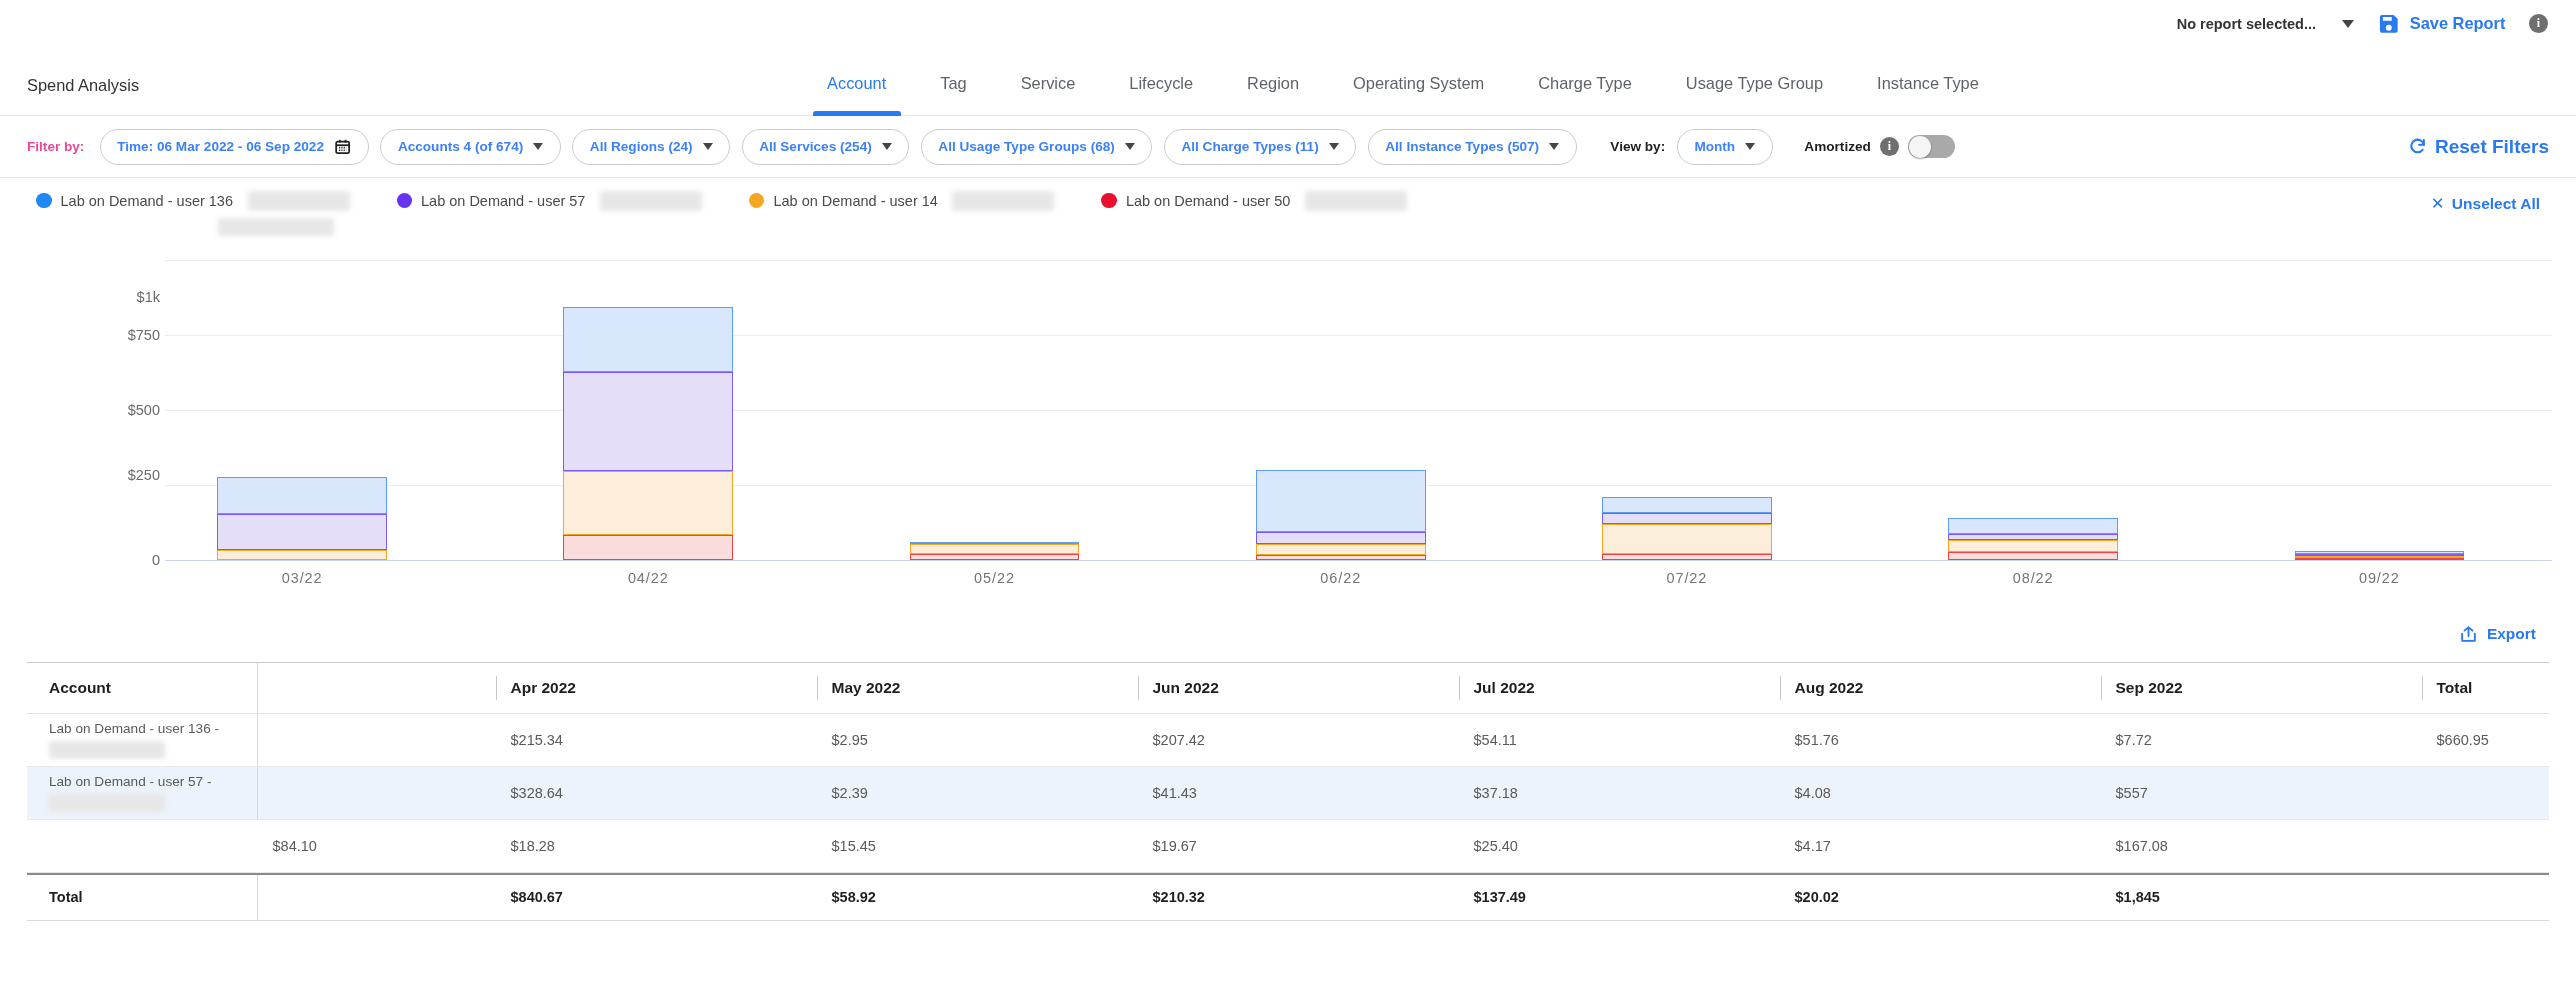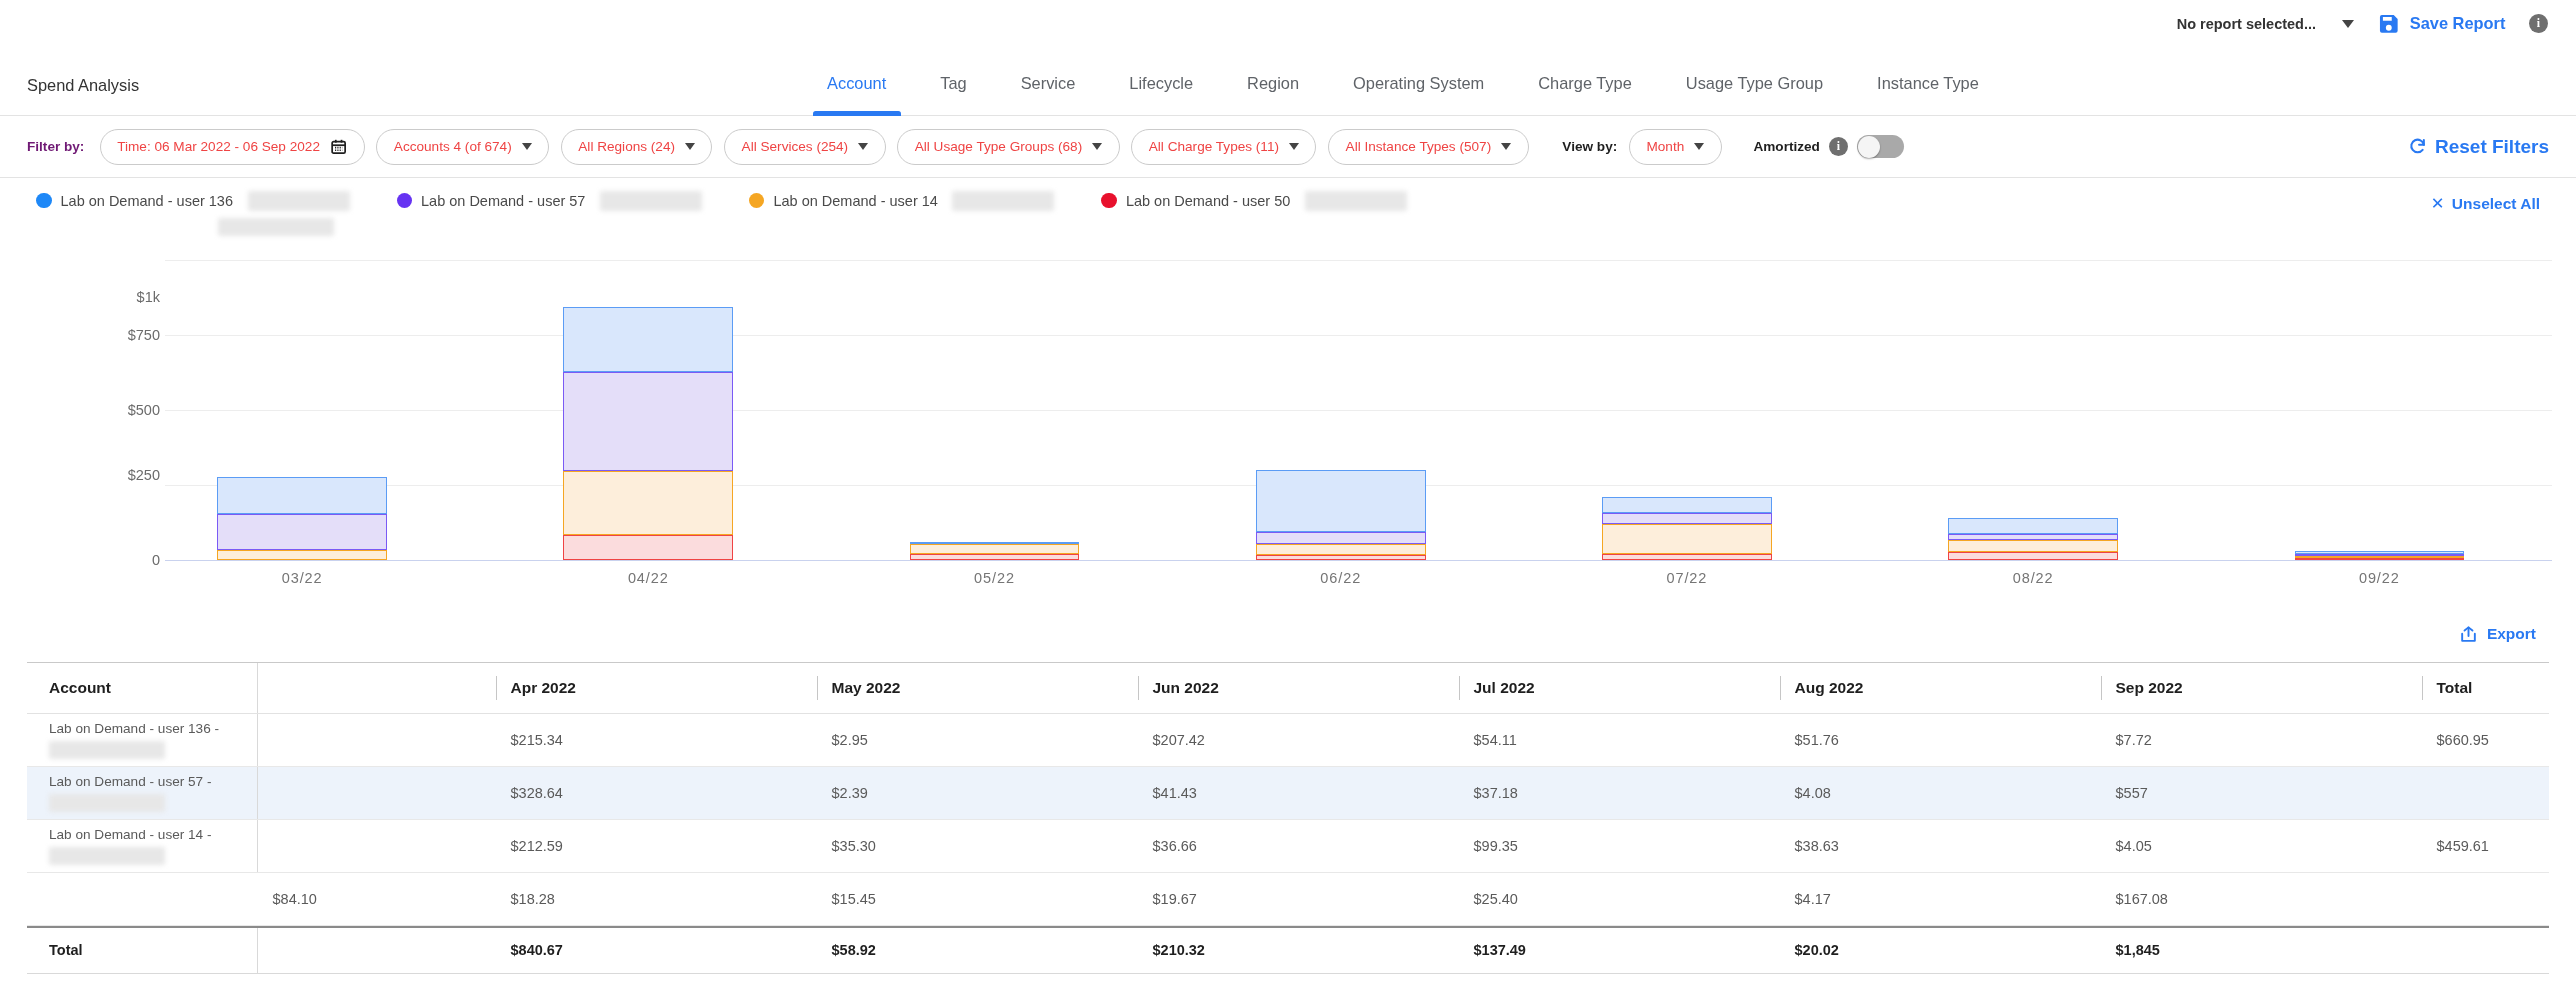--- a/index.html
+++ b/index.html
@@ -24,24 +24,24 @@
   .page-title { position:absolute; left:27px; bottom:20px; font-size:16.4px; color:#333; }
   .tabs { position:absolute; left:800px; bottom:0; display:flex; height:100%; align-items:flex-end; }
   .tab { padding:0 27px 22px 27px; font-size:16.4px; color:#5f6368; cursor:pointer; position:relative; }
   .tab.active { color:#2979f2; }
   .tab.active::after { content:""; position:absolute; left:12.7px; right:12.7px; bottom:-0.9px;
     height:4.5px; border-radius:2.7px 2.7px 0 0; background:#2979f2; }
 
   
   .filterbar { height:62px; border-bottom:0.9px solid #e3e3e3; display:flex; align-items:center;
     padding:0 27px; gap:11.8px; }
-  .filter-label { font-size:13.6px; font-weight:bold; color:#701a75; margin-right:3.6px; }
+  .filter-label { font-size:13.6px; font-weight:bold; color:#ec4899; margin-right:3.6px; }
   .pill { height:36px; border:1.8px solid #cbcbcb; border-radius:19px; display:flex;
-    align-items:center; gap:10px; padding:0 16.4px; font-size:13.6px; font-weight:normal;
-    color:#ef4444; background:#fff; cursor:pointer; white-space:nowrap; }
+    align-items:center; gap:10px; padding:0 16.4px; font-size:13.6px; font-weight:bold;
+    color:#3b82f6; background:#fff; cursor:pointer; white-space:nowrap; }
   .pill .caret { border-top-width:7.3px; border-left-width:5.5px; border-right-width:5.5px; }
   .viewby-label { font-size:13.6px; font-weight:bold; color:#1f1f1f; margin-left:22px; }
   .amortized { display:flex; align-items:center; gap:9px; margin-left:20px;
     font-size:13.6px; font-weight:bold; color:#1f1f1f; }
   .toggle { width:47px; height:23.6px; border-radius:11.8px; background:#a9a9a9; position:relative;
     cursor:pointer; flex:0 0 auto; }
   .toggle .knob { position:absolute; left:0.9px; top:0.9px; width:22px; height:22px; border-radius:50%;
     background:#f5f5f5; box-shadow:0 0.9px 1.8px rgba(0,0,0,.35); }
   .reset { margin-left:auto; display:flex; align-items:flex-start; gap:8.2px; color:#2979f2;
     font-size:19px; font-weight:bold; cursor:pointer; }
@@ -360,34 +360,20 @@
       </div>
       <div class="t-cell"></div>
       <div class="t-cell">$328.64</div>
       <div class="t-cell">$2.39</div>
       <div class="t-cell">$41.43</div>
       <div class="t-cell">$37.18</div>
       <div class="t-cell">$4.08</div>
       <div class="t-cell">$557</div>
     </div>
     <div class="t-row t-body-row">
-      <div class="t-cell account-col">
-        <div class="acct-line1">Lab on Demand - user 14 -</div>
-        <div class="redact acct-redact"></div>
-      </div>
-      <div class="t-cell"></div>
-      <div class="t-cell">$212.59</div>
-      <div class="t-cell">$35.30</div>
-      <div class="t-cell">$36.66</div>
-      <div class="t-cell">$99.35</div>
-      <div class="t-cell">$38.63</div>
-      <div class="t-cell">$4.05</div>
-      <div class="t-cell">$459.61</div>
-    </div>
-    <div class="t-row t-body-row">
       <div class="t-cell"></div>
       <div class="t-cell">$84.10</div>
       <div class="t-cell">$18.28</div>
       <div class="t-cell">$15.45</div>
       <div class="t-cell">$19.67</div>
       <div class="t-cell">$25.40</div>
       <div class="t-cell">$4.17</div>
       <div class="t-cell">$167.08</div>
     </div>
     <div class="t-row t-total-row">

